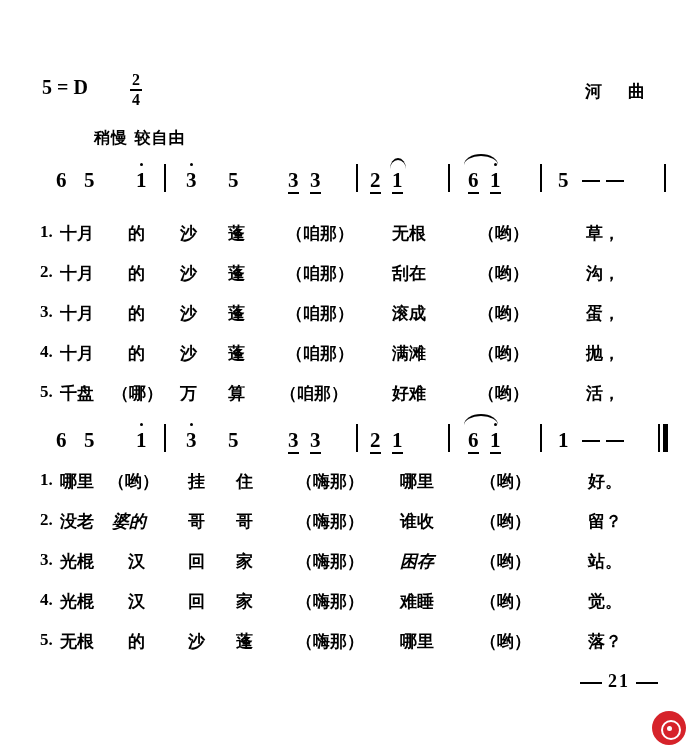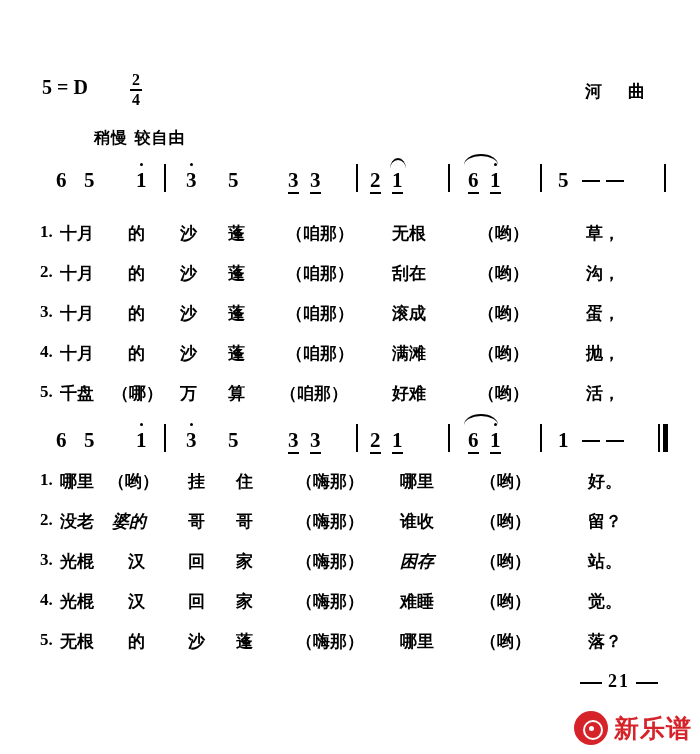--- a/index.html
+++ b/index.html
@@ -411,16 +411,15 @@
     <span class="ly" style="left:440px;">（哟）</span>
     <span class="ly" style="left:548px;">落？</span>
   </div>
 
   <div class="page-num">
     <span class="bar"></span><span>21</span><span class="bar"></span>
   </div>
 
   <div class="logo">
     <span class="logo-mark"></span>
-    <span class="logo-text">新乐谱</span>
   </div>
 
 </div>
 
 </body></html>

